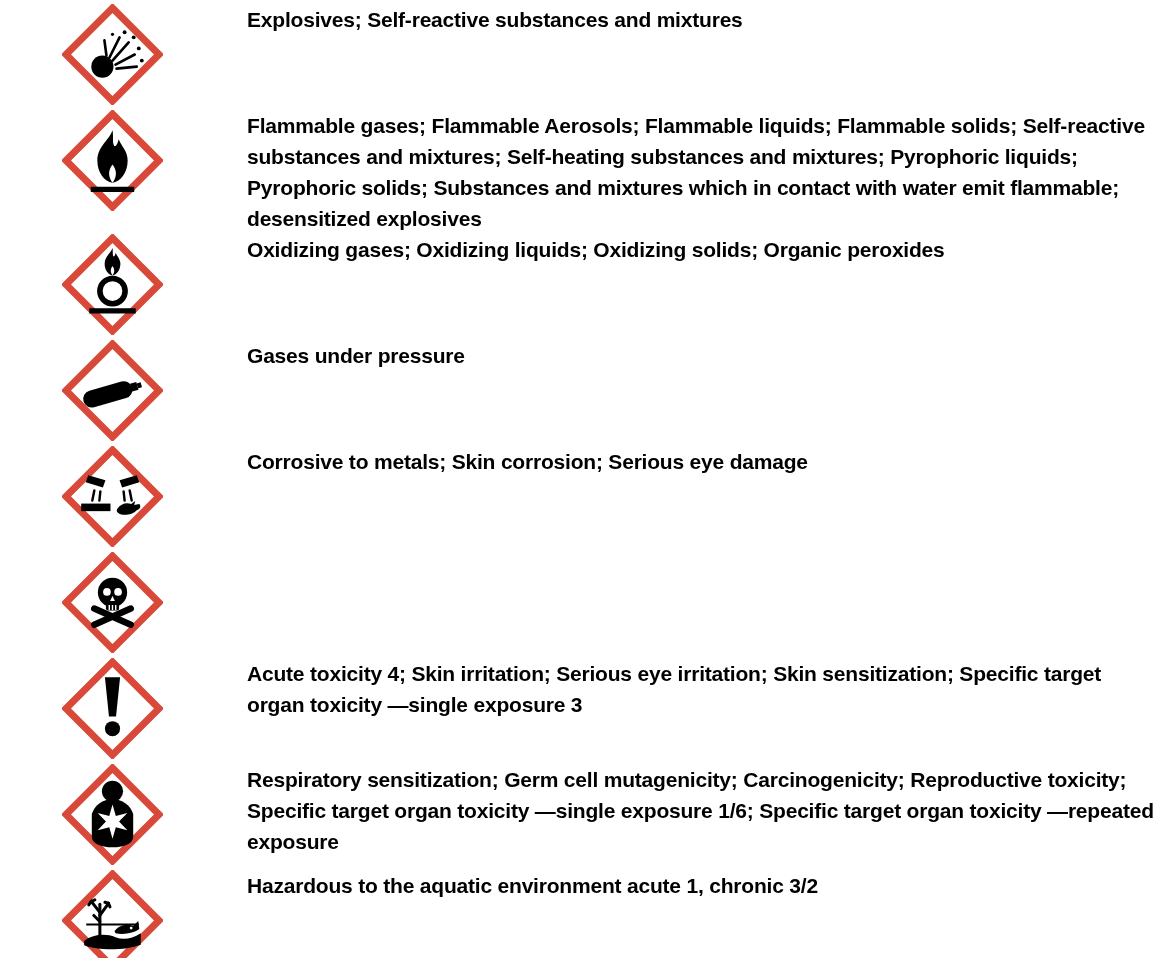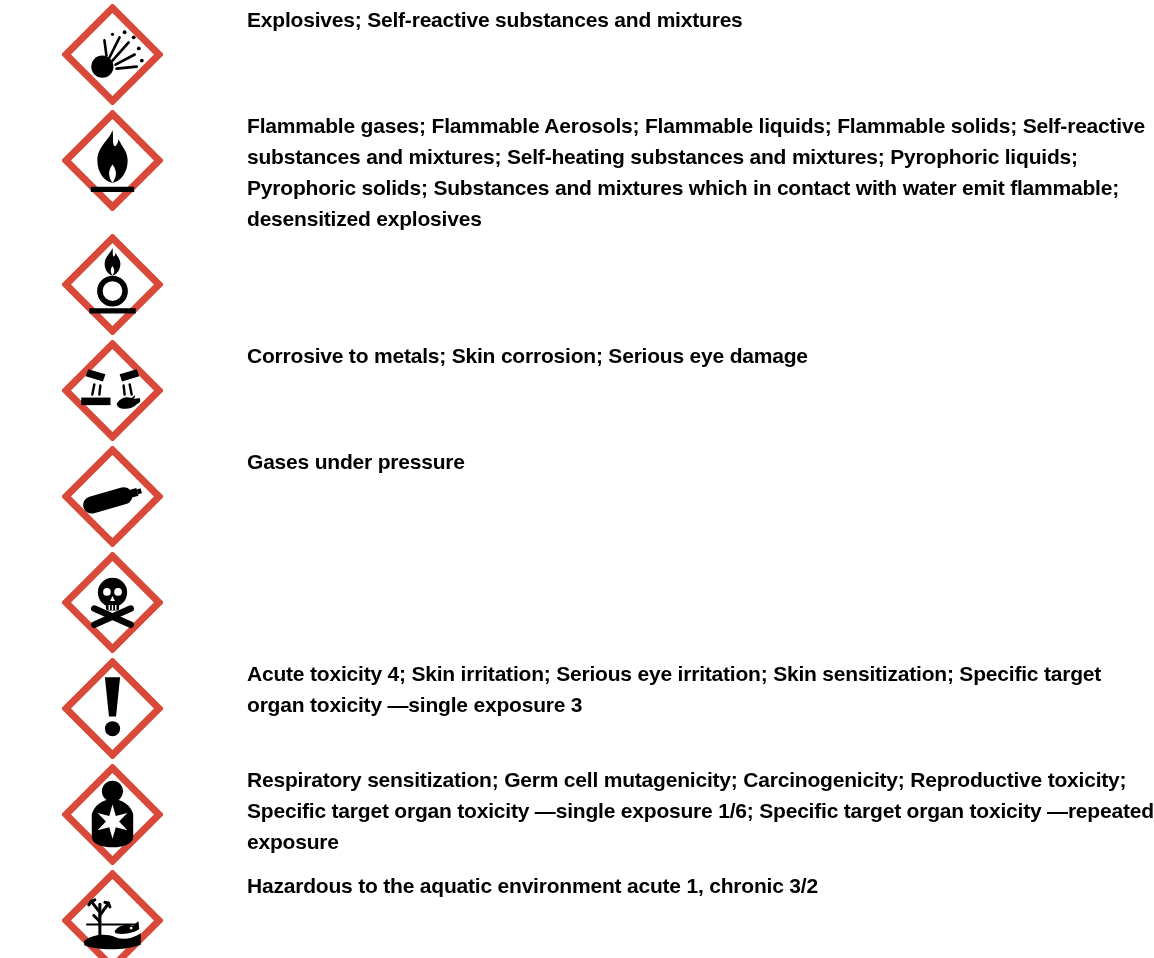--- a/index.html
+++ b/index.html
@@ -104,53 +104,54 @@
       <svg class="pictogram" viewBox="0 0 100 100">
         <polygon class="diamond-border" points="50,4 96,50 50,96 4,50"></polygon>
         <g transform="translate(50 41) scale(0.52) translate(-50 -72)">
           <path class="sym" d="M50 20 C46 31 35 36 35 50 C35 62 42 71 50 72 C58 71 65 62 65 50 C65 41 59 36 56 29 C55 35 52 38 51 34 C50 31 51 25 50 20 Z"></path>
           <path class="sym-white" d="M50 72 C45.5 66 45.5 60 50 54 C54.5 60 54.5 66 50 72 Z"></path>
         </g>
         <circle class="sym-stroke" cx="50" cy="56.5" r="12.5" stroke-width="5.5"></circle>
         <rect class="sym" x="27" y="73.5" width="46" height="5.2"></rect>
       </svg>
     </div>
+    <div class="label">Oxidizing gases; Oxidizing liquids; Oxidizing solids; Organic peroxides</div>
+  </div>
+
+  <div class="hazard-row">
+    <div class="icon-cell">
+      <svg class="pictogram" viewBox="0 0 100 100">
+        <polygon class="diamond-border" points="50,4 96,50 50,96 4,50"></polygon>
+        <g transform="rotate(-16 50 52)">
+          <rect class="sym" x="20" y="44" width="50" height="17" rx="8.5"></rect>
+          <rect class="sym" x="69" y="48.5" width="6.5" height="8"></rect>
+          <rect class="sym" x="75.5" y="50" width="4" height="5"></rect>
+        </g>
+      </svg>
+    </div>
+    <div class="label">Gases under pressure</div>
   </div>
 
   <div class="hazard-row">
     <div class="icon-cell">
       <svg class="pictogram" viewBox="0 0 100 100">
         <polygon class="diamond-border" points="50,4 96,50 50,96 4,50"></polygon>
         <polygon class="sym" points="26,29 43,34 40.5,41 23.5,36"></polygon>
         <polygon class="sym" points="74,29 57,34 59.5,41 76.5,36"></polygon>
         <g class="sym-stroke" stroke-width="2.4" stroke-linecap="round">
           <line x1="32" y1="44" x2="30" y2="54"></line>
           <line x1="38" y1="45" x2="37" y2="54"></line>
           <line x1="67" y1="44" x2="69" y2="54"></line>
           <line x1="61" y1="45" x2="62" y2="54"></line>
         </g>
         <rect class="sym" x="19" y="57" width="29" height="7.5"></rect>
         <path class="sym" d="M55 62 C58 57.5 63.5 55.5 68.5 57.5 L72.5 54.5 L71.5 58.5 L76.5 57.5 C78.5 59.5 77.5 62.5 74 63.5 C70 68 60.5 69.5 56 66.5 C53.8 65 53.8 63.4 55 62 Z"></path>
       </svg>
     </div>
     <div class="label">Corrosive to metals; Skin corrosion; Serious eye damage</div>
-  </div>
-
-  <div class="hazard-row">
-    <div class="icon-cell">
-      <svg class="pictogram" viewBox="0 0 100 100">
-        <polygon class="diamond-border" points="50,4 96,50 50,96 4,50"></polygon>
-        <g transform="rotate(-16 50 52)">
-          <rect class="sym" x="20" y="44" width="50" height="17" rx="8.5"></rect>
-          <rect class="sym" x="69" y="48.5" width="6.5" height="8"></rect>
-          <rect class="sym" x="75.5" y="50" width="4" height="5"></rect>
-        </g>
-      </svg>
-    </div>
-    <div class="label">Gases under pressure</div>
   </div>
 
   <div class="hazard-row">
     <div class="icon-cell">
       <svg class="pictogram" viewBox="0 0 100 100">
         <polygon class="diamond-border" points="50,4 96,50 50,96 4,50"></polygon>
         <g transform="rotate(24 50 64)">
             <rect class="sym" x="27" y="60.8" width="46" height="6.4" rx="3.2"></rect>
           </g>
         <g transform="rotate(-24 50 64)">

